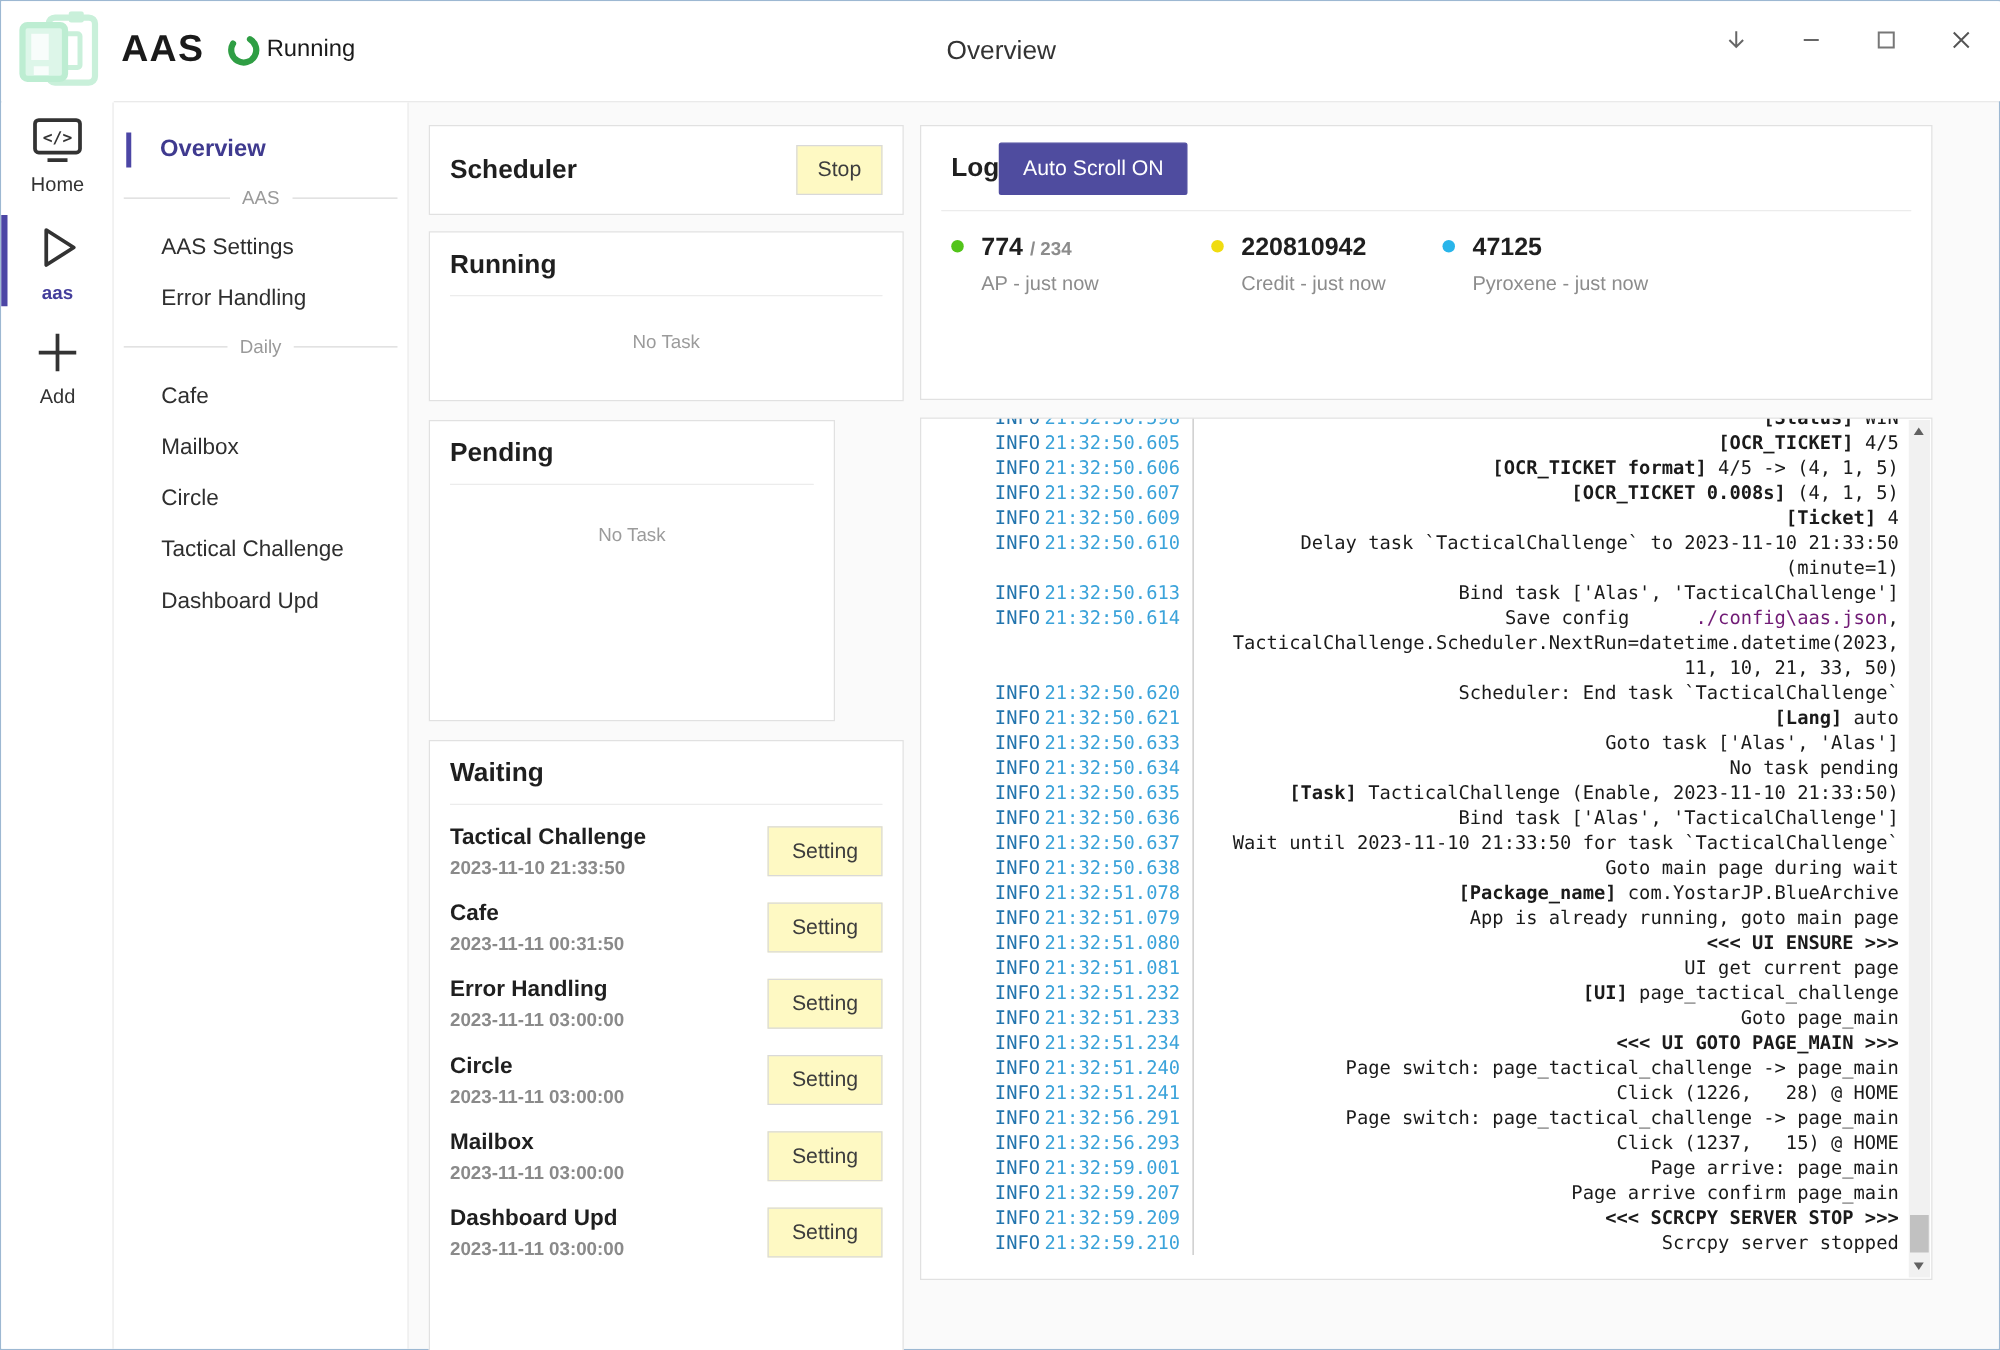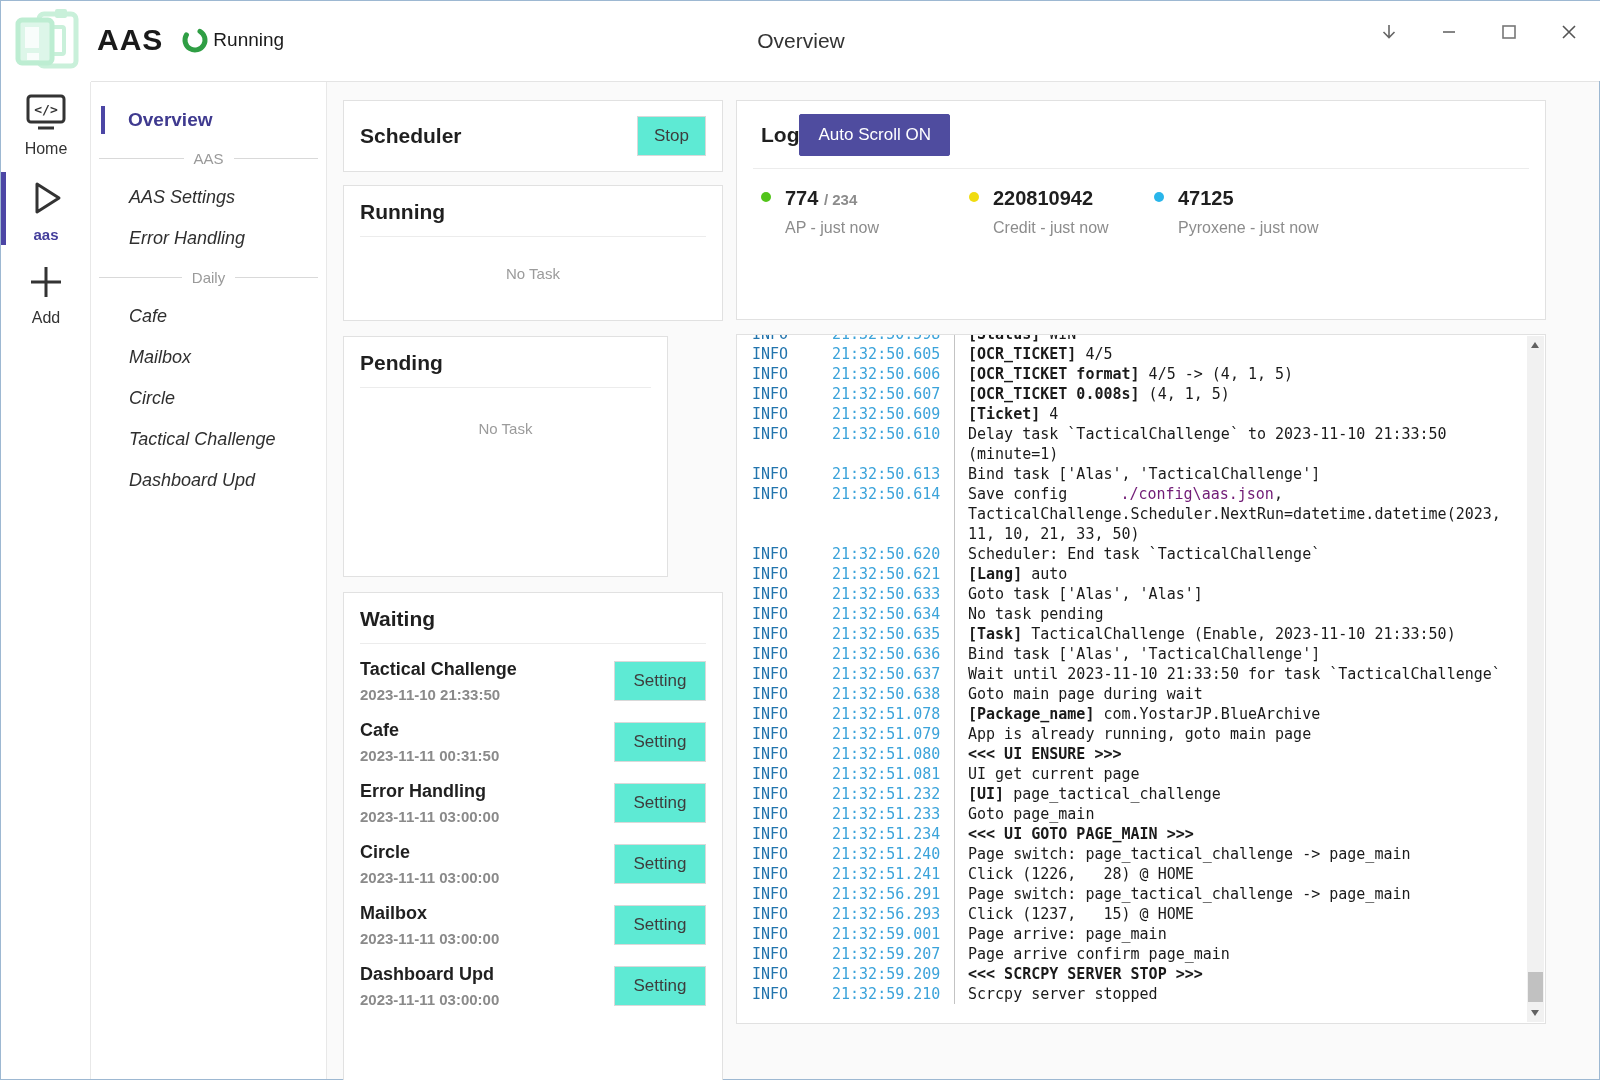--- a/index.html
+++ b/index.html
@@ -30,33 +30,33 @@
   .rail-indicator { position:absolute; left:0; top:6px; bottom:6px; width:5px; background:#4c46a5; }
 
   
   .sidebar { position:absolute; top:81px; left:90px; bottom:0; width:236px; background:#fff;
     border-right:1px solid #e8e8e8; padding-top:22px; }
   .sb-selected { position:relative; display:flex; align-items:center; height:32px; margin-bottom:14px; }
   .sb-selected-bar { position:absolute; left:10px; top:2px; bottom:2px; width:4px; background:#4c46a5; }
   .sb-selected-label { margin-left:37px; font-size:19px; font-weight:bold; color:#3f3a8f; }
   .sb-divider { display:flex; align-items:center; gap:10px; margin:10px 8px 10px 8px; color:#9a9a9a; font-size:15px; }
   .sb-divider::before, .sb-divider::after { content:""; flex:1; height:1px; background:#d9d9d9; }
-  .sb-item { padding:10px 0 10px 38px; font-size:18px; color:#2f2f2f; cursor:pointer;font-style:italic; }
+  .sb-item { padding:10px 0 10px 38px; font-size:18px; color:#2f2f2f; cursor:pointer; }
 
   
   .main { position:absolute; top:81px; left:326px; right:0; bottom:0; background:#fafafa; }
   .card { position:absolute; background:#fff; border:1px solid #e1e1e1; }
   .card-title { font-size:21px; font-weight:600; color:#1f1f1f; }
   .card-head { padding:14px 16px 12px 16px; }
   .card-sep { height:1px; background:#ececec; margin:0 16px; }
   .empty-text { text-align:center; color:#9b9b9b; font-size:15px; }
 
   .scheduler { left:16px; top:18px; width:380px; height:72px; display:flex; align-items:center;
     justify-content:space-between; padding:0 16px; }
-  .btn-outline { background:#5eead4; border:1px solid #d9d9d9; color:#3d3d3d; font-size:17px;
+  .btn-outline { background:#fef9c3; border:1px solid #d9d9d9; color:#3d3d3d; font-size:17px;
     font-family:"Liberation Sans", sans-serif; padding:9px 16px; cursor:pointer; }
 
   .running-card  { left:16px; top:103px; width:380px; height:136px; }
   .pending-card  { left:16px; top:254px; width:325px; height:241px; }
   .waiting-card  { left:16px; top:510px; width:380px; height:532px; }
 
   .wait-list { padding:6px 16px 0 16px; }
   .wait-row { height:61px; display:flex; align-items:center; justify-content:space-between; }
   .wait-name { font-size:18px; font-weight:600; color:#1f1f1f; }
   .wait-date { font-size:15px; font-weight:600; color:#8a8a8a; margin-top:6px; }
@@ -67,21 +67,21 @@
   .btn-accent { background:#4f4c9f; border:1px solid #4f4c9f; color:#fff; font-size:17px;
     font-family:"Liberation Sans", sans-serif; padding:10px 18px; border-radius:2px; cursor:pointer; }
   .stats-row { display:flex; padding:18px 24px 0 24px; }
   .stat { display:grid; grid-template-columns:24px auto; align-items:baseline; }
   .stat:nth-child(1){ width:208px; } .stat:nth-child(2){ width:185px; }
   .stat-dot { width:10px; height:10px; border-radius:50%; margin-top:5px; align-self:flex-start; }
   .stat-value { font-size:20px; font-weight:bold; color:#1f1f1f; }
   .stat-suffix { font-size:15px; font-weight:bold; color:#8c8c8c; }
   .stat-label { grid-column:2; font-size:16px; color:#8c8c8c; margin-top:9px; }
 
-  .logbody-card { left:409px; top:252px; width:810px; height:690px; overflow:hidden; }
+  .logbody-card { left:409px; top:252px; width:810px; height:690px; overflow:hidden;text-align:right; }
   .log-lines { padding:0 26px 0 15px; margin-top:-11px;
     font-family:"DejaVu Sans Mono", monospace; font-size:15px; line-height:20px; color:#1a1a1a; }
   .log-line { display:grid; grid-template-columns:80px 112px 1fr; }
   .log-level { color:#2274ad; }
   .log-time  { color:#3ba3da; }
   .log-msg { border-left:1px solid #c3c3c3; margin-left:10px; padding-left:13px; white-space:pre-wrap;
     word-break:break-word; }
   .seg-b { font-weight:bold; }
   .seg-m { color:#701a75;margin-left:44px; }
 

